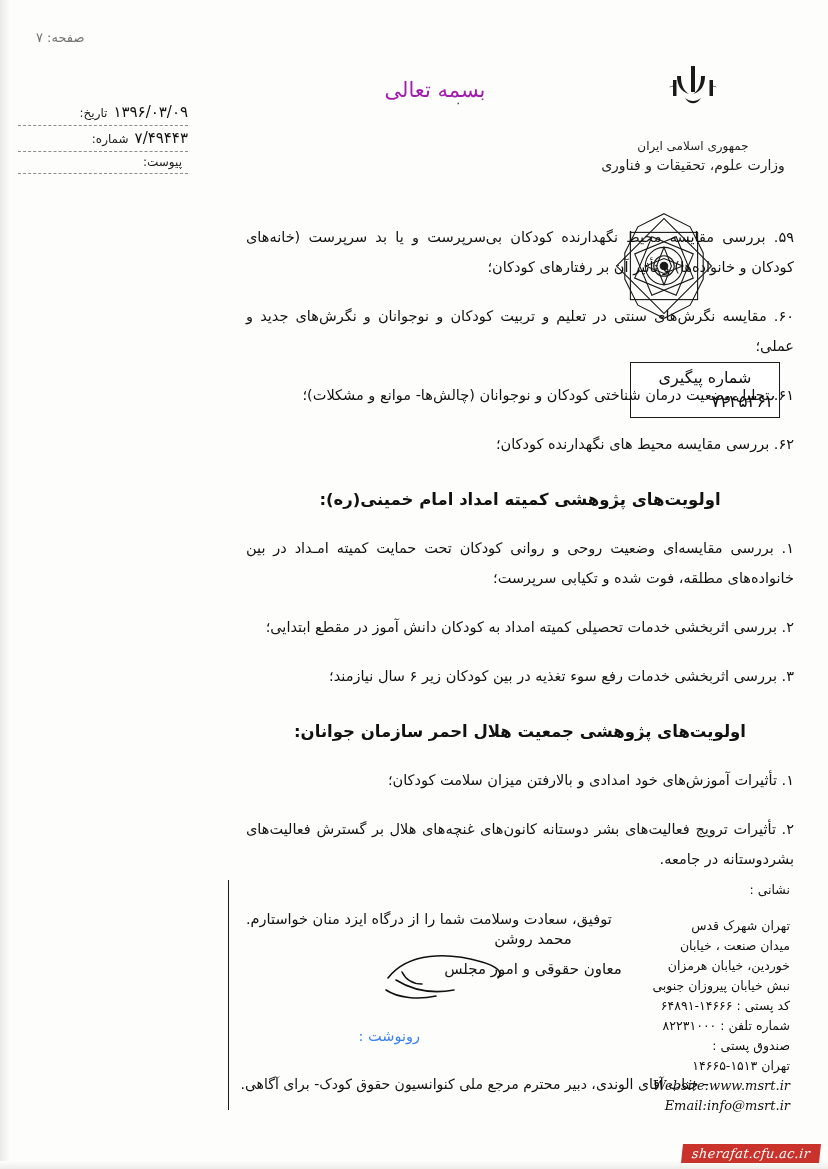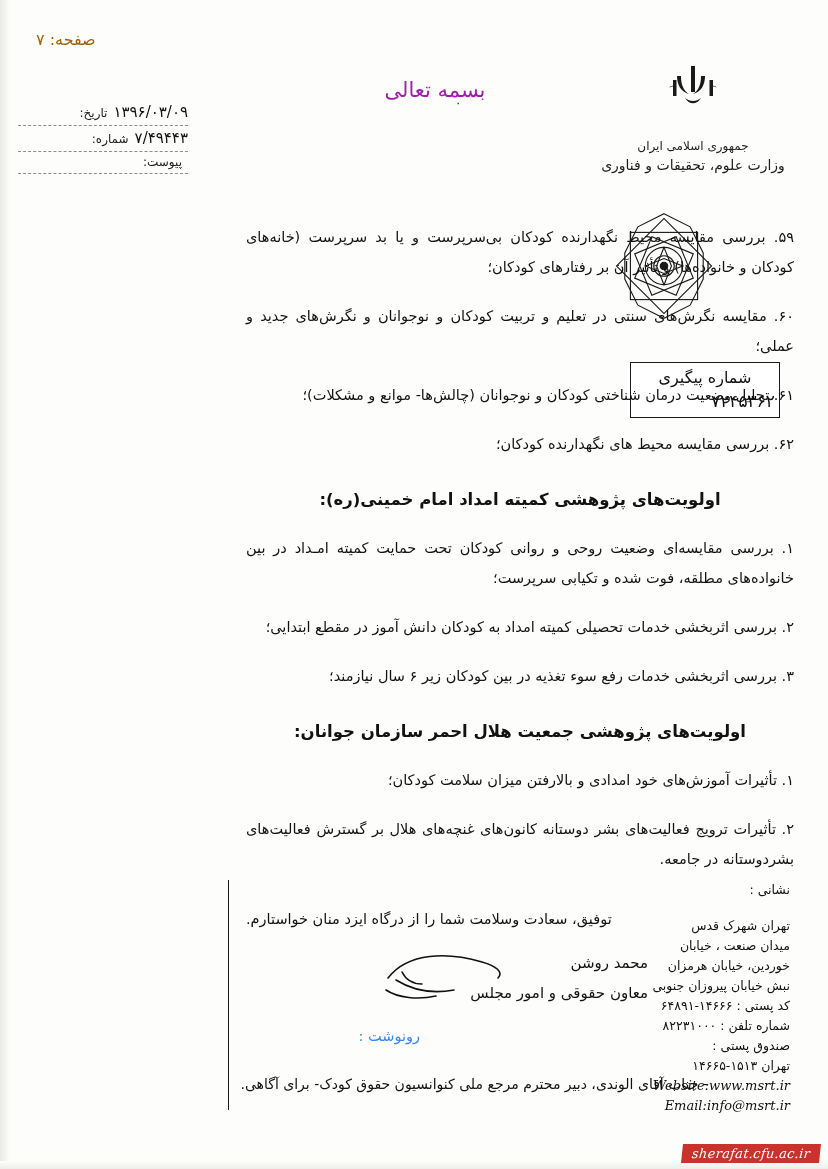--- a/index.html
+++ b/index.html
@@ -29,22 +29,22 @@
     position: absolute;
     left: 0; right: 0; bottom: 0;
     height: 8px;
     background: linear-gradient(to top, #ededea, #fdfdfb);
   }
 
   .page-number {
     position: absolute;
     top: 30px;
     left: 36px;
-    font-size: 16px;
-    color: #a16207;
+    font-size: 13px;
+    color: #737373;
     direction: rtl;
   }
 
   
   .emblem-block {
     position: absolute;
     top: 62px;
     left: 598px;
     width: 190px;
     text-align: center;
@@ -164,25 +164,25 @@
   .closing {
     font-size: 14.5px;
     line-height: 30px;
     margin: 30px 0 0 0;
     text-align: left;
   }
 
   
   .signature {
     position: absolute;
-    top: 954px;
+    top: 930px;
     right: 180px;
     width: 230px;
     direction: rtl;
-    text-align: right;
+    text-align: center;
     color: #111;
   }
   .sig-name { font-size: 15px; }
   .sig-title { font-size: 15px; margin-top: 12px; }
   .sig-scribble {
     position: absolute;
     top: 946px;
     right: 300px;
     width: 150px;
     height: 60px;

